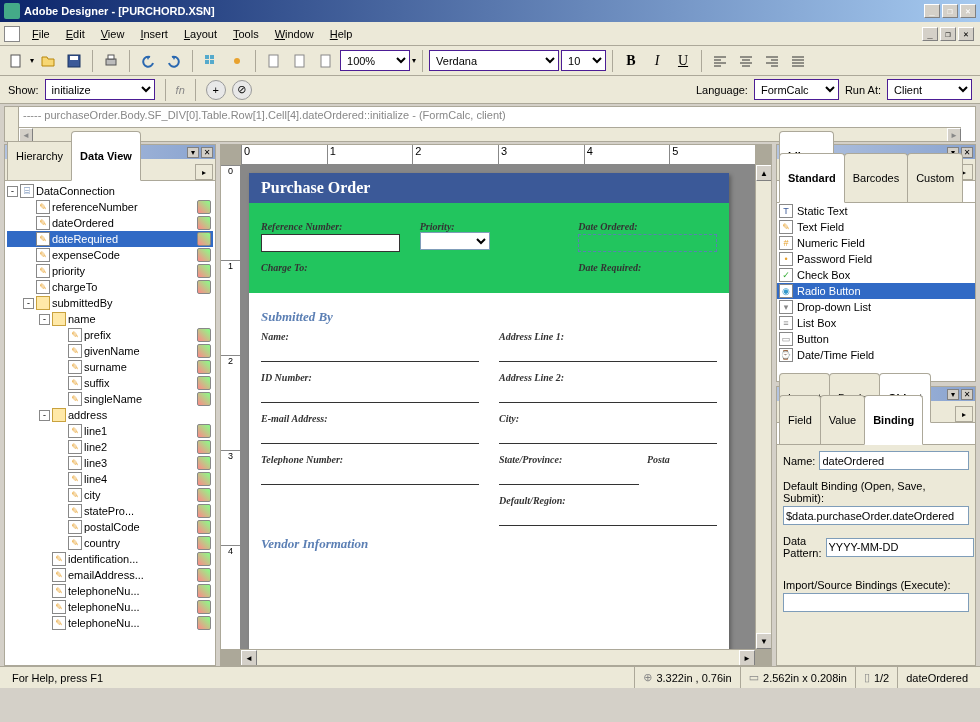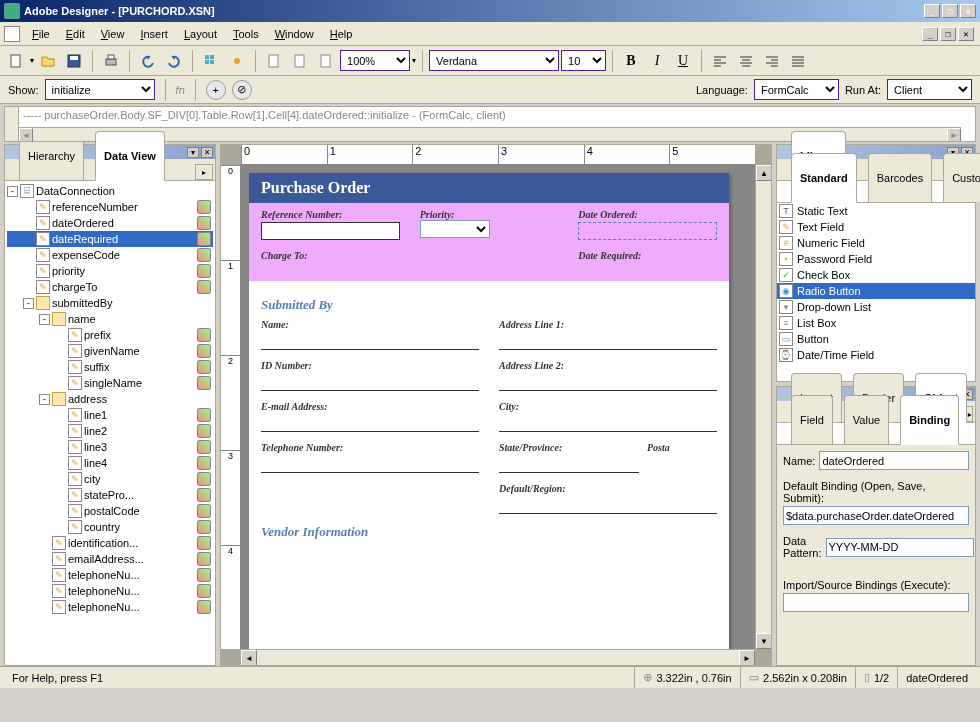--- a/index.html
+++ b/index.html
@@ -32,21 +32,21 @@
 .codebar-scroll { position:absolute; bottom:0; left:14px; right:14px; height:14px; background:#ece9d8; border-top:1px solid #aca899; display:flex; }
 .scroll-arrow { width:14px; height:14px; background:#d4d0c8; border:1px solid #fff; border-right-color:#808080; border-bottom-color:#808080; display:flex; align-items:center; justify-content:center; font-size:8px; }
 
 .mainarea { display: flex; height: 522px; padding: 0 4px; gap: 4px; }
 
 .panel { background: #ece9d8; border: 1px solid #aca899; display: flex; flex-direction: column; }
 .panel-header { height: 14px; background: linear-gradient(to right, #b4c4e0, #8aa4d0); display: flex; justify-content: flex-end; align-items: center; padding: 0 2px; gap:2px; }
 .panel-header .phbtn { width: 12px; height: 11px; background: #d4d0c8; border: 1px solid #808080; font-size: 8px; display:flex; align-items:center; justify-content:center; cursor:pointer; }
 
 .tabstrip { display: flex; background: #ece9d8; height: 22px; align-items: flex-end; padding: 0 2px; border-bottom: 1px solid #aca899; }
-.tab { padding: 18px 8px; background: #ece9d8; border: 1px solid #aca899; border-bottom: none; border-radius: 4px 4px 0 0; margin-right: -1px; cursor: pointer; font-size: 11px; margin-left: 12px; }
+.tab { padding: 18px 8px; background: #ece9d8; border: 1px solid #aca899; border-bottom: none; border-radius: 4px 4px 0 0; margin-right: -1px; cursor: pointer; font-size: 11px; }
 .tab.active { background: #fff; font-weight: bold; position: relative; z-index: 1; border-bottom: 1px solid #fff; margin-bottom: -1px; }
 .tabstrip .arrow-btn { margin-left:auto; width:18px; height:16px; border:1px solid #aca899; display:flex; align-items:center; justify-content:center; font-size:8px; background:#ece9d8;}
 
 .leftpanel { width: 212px; }
 .tree { flex: 1; background: #fff; overflow: auto; padding: 2px; }
 .tree-row { display: flex; align-items: center; height: 16px; white-space: nowrap; cursor: pointer; }
 .tree-row.selected { background: #316ac5; color: #fff; }
 .tree-indent { display:inline-block; width: 16px; }
 .tree-exp { width: 11px; height: 11px; border: 1px solid #888; background: #fff; color: #000; font-size: 9px; line-height: 8px; text-align: center; margin-right: 2px; flex-shrink:0; font-family:monospace; }
 .tree-icon { width: 14px; height: 14px; margin-right: 2px; flex-shrink:0; display:inline-flex; align-items:center; justify-content:center; font-size:10px; }
@@ -70,21 +70,21 @@
 .page { background: #fff; margin: 8px; width: 480px; min-height: 640px; box-shadow: 2px 2px 4px rgba(0,0,0,0.3); }
 .po-header { background: #3b5998; color: #fff; padding: 6px 12px; font-family: Verdana; font-size: 16px; font-weight: bold; }
 .po-section { padding: 8px 12px; }
 .po-row { display: flex; gap: 20px; margin-bottom: 10px; }
 .po-field { flex: 1; }
 .po-label { font-family: Verdana; font-size: 10px; font-weight: bold; font-style: italic; color: #333; }
 .po-input { width: 100%; height: 18px; border: none; border-bottom: 1px solid #333; background: transparent; margin-top: 2px; }
 .po-input.box { border: 1px solid #333; background: #fff; height: 18px; }
 .po-select { width: 70px; height: 18px; border:1px solid #7f9db9; background:#fff; }
 .po-section-title { font-family: Verdana; font-size: 13px; font-weight: bold; font-style: italic; color: #5b7fb4; margin: 8px 0 6px 0; }
-.po-gray { background: #f0abfc; padding: 6px 12px 10px 12px; }
+.po-gray { background: #22c55e; padding: 18px 12px 10px 12px; }
 .scrollbar-v { position:absolute; top:20px; right:0; width:16px; bottom:16px; background:#ece9d8; border-left:1px solid #aca899; }
 .scrollbar-h { position:absolute; bottom:0; left:20px; right:16px; height:16px; background:#ece9d8; border-top:1px solid #aca899; }
 .sb-btn { width:16px; height:16px; background:#d4d0c8; border:1px solid #fff; border-right-color:#808080; border-bottom-color:#808080; font-size:8px; display:flex; align-items:center; justify-content:center; }
 
 .rightpanel { width: 200px; display: flex; flex-direction: column; gap: 4px; }
 .library { flex: 1; display: flex; flex-direction: column; background:#ece9d8; border:1px solid #aca899; }
 .lib-list { flex: 1; background: #fff; overflow: auto; }
 .lib-item { display: flex; align-items: center; height: 16px; padding: 0 2px; cursor: pointer; }
 .lib-item.selected { background: #316ac5; color: #fff; }
 .lib-icon { width: 14px; height: 14px; margin-right: 4px; border: 1px solid #888; display:flex; align-items:center; justify-content:center; font-size:9px; background:#fff; }
@@ -358,20 +358,29 @@
           <span>prefix</span>
           <span class="tree-end"></span>
         </div>
         <div class="tree-row">
           <span class="tree-indent"></span>
           <span class="tree-indent"></span>
           <span class="tree-indent"></span>
           <span style="width: 13px; display: inline-block;"></span>
           <span class="tree-icon field"></span>
           <span>givenName</span>
+          <span class="tree-end"></span>
+        </div>
+        <div class="tree-row">
+          <span class="tree-indent"></span>
+          <span class="tree-indent"></span>
+          <span class="tree-indent"></span>
+          <span style="width: 13px; display: inline-block;"></span>
+          <span class="tree-icon field"></span>
+          <span>surname</span>
           <span class="tree-end"></span>
         </div>
         <div class="tree-row">
           <span class="tree-indent"></span>
           <span class="tree-indent"></span>
           <span class="tree-indent"></span>
           <span style="width: 13px; display: inline-block;"></span>
           <span class="tree-icon field"></span>
           <span>suffix</span>
           <span class="tree-end"></span>

